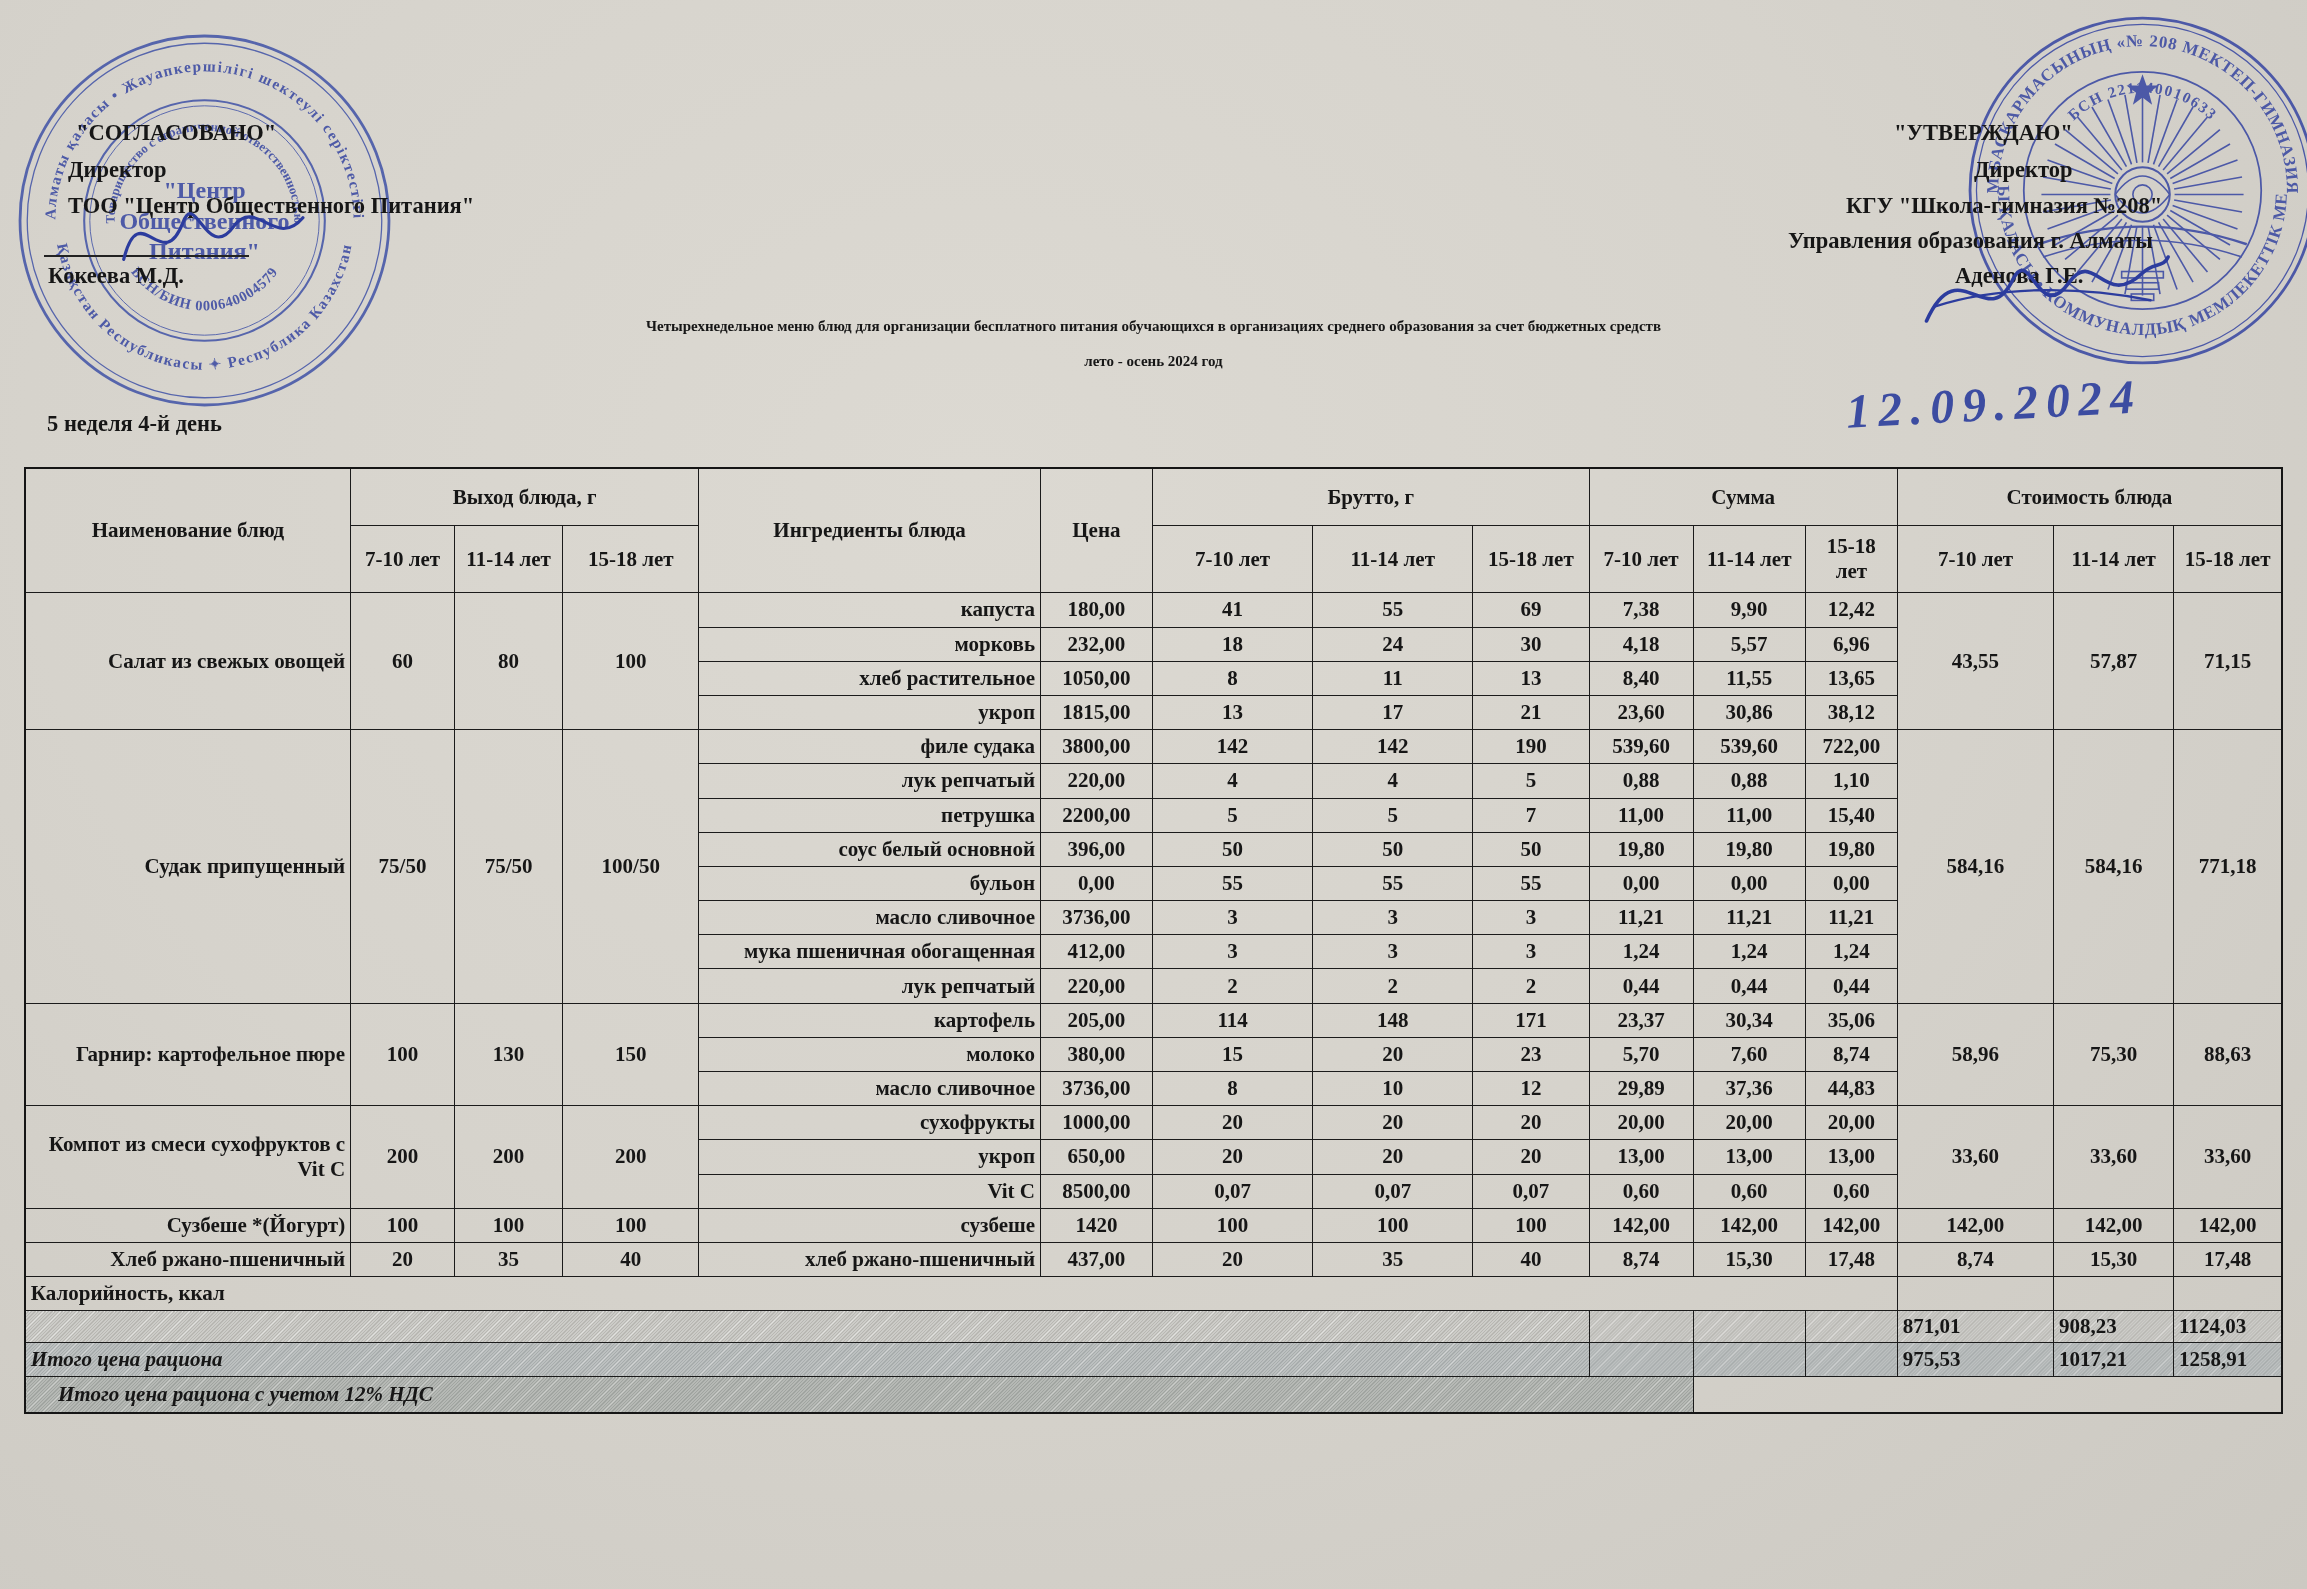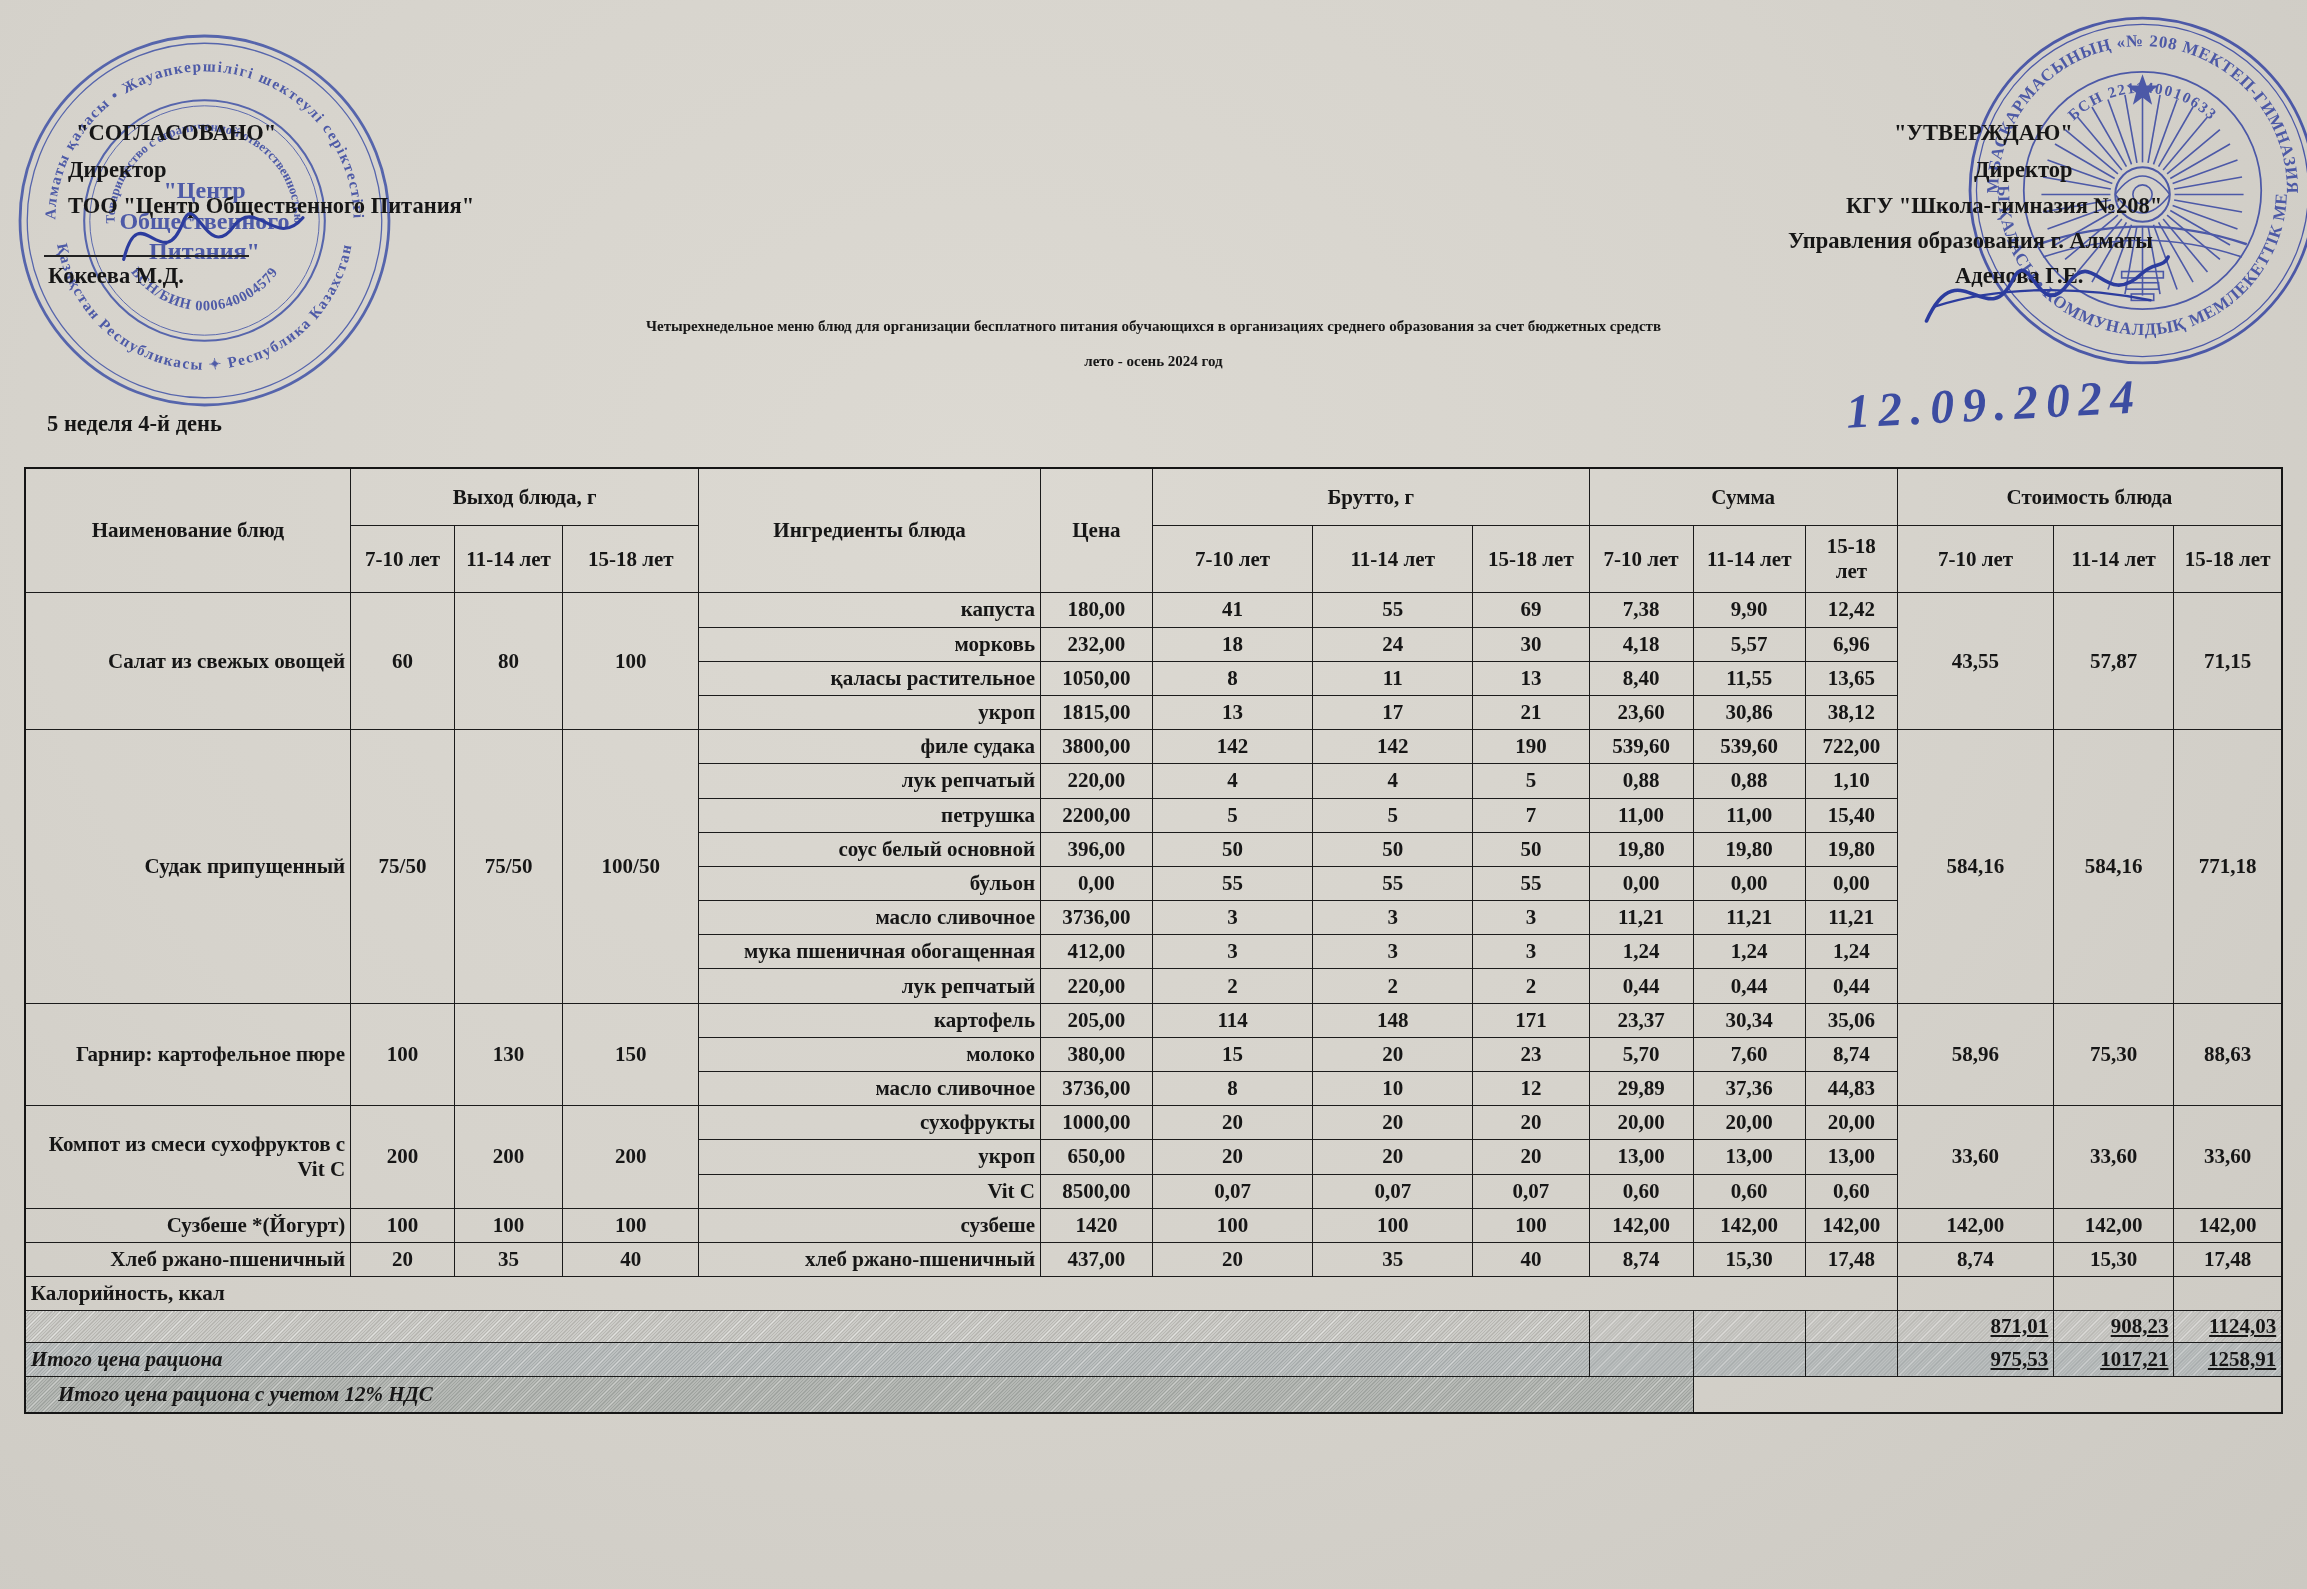--- a/index.html
+++ b/index.html
@@ -39,21 +39,21 @@
   }
   table.menu{border:2.4px solid #151515;}
   table.menu thead tr:first-child th{height:53px;}
   table.menu thead tr:last-child th{height:63px;}
   table.menu th{text-align:center;vertical-align:middle;}
   table.menu td{height:30px;vertical-align:middle;}
   td.c-num{text-align:center;}
   td.c-ing{text-align:right;}
   td.c-name{text-align:right;}
   td.v-top{vertical-align:top;padding-top:3.2px;}
-  td.c-val-r{text-align:right;padding-right:8px;text-decoration:underline;}
+  td.c-val-r{text-align:left;padding-right:8px;}
   td.c-foot-label{text-align:left;}
   td.i{font-style:italic;}
   tr.r-hatch td{
     background:repeating-linear-gradient(135deg, rgba(255,255,255,.45) 0 0.8px, rgba(138,138,134,.28) 0.8px 2.4px), #c9c8c3;
     height:27px;
   }
   tr.r-total td{
     background:repeating-linear-gradient(135deg, rgba(255,255,255,.32) 0 0.8px, rgba(118,124,128,.30) 0.8px 2.4px), #bcc0bf;
     height:30.5px;
   }
@@ -246,21 +246,21 @@
           <td class="c-ing">морковь</td>
           <td class="c-num">232,00</td>
           <td class="c-num">18</td>
           <td class="c-num">24</td>
           <td class="c-num">30</td>
           <td class="c-num">4,18</td>
           <td class="c-num">5,57</td>
           <td class="c-num">6,96</td>
         </tr>
         <tr>
-          <td class="c-ing">қаласы растительное</td>
+          <td class="c-ing">хлеб растительное</td>
           <td class="c-num">1050,00</td>
           <td class="c-num">8</td>
           <td class="c-num">11</td>
           <td class="c-num">13</td>
           <td class="c-num">8,40</td>
           <td class="c-num">11,55</td>
           <td class="c-num">13,65</td>
         </tr>
         <tr>
           <td class="c-ing">укроп</td>

